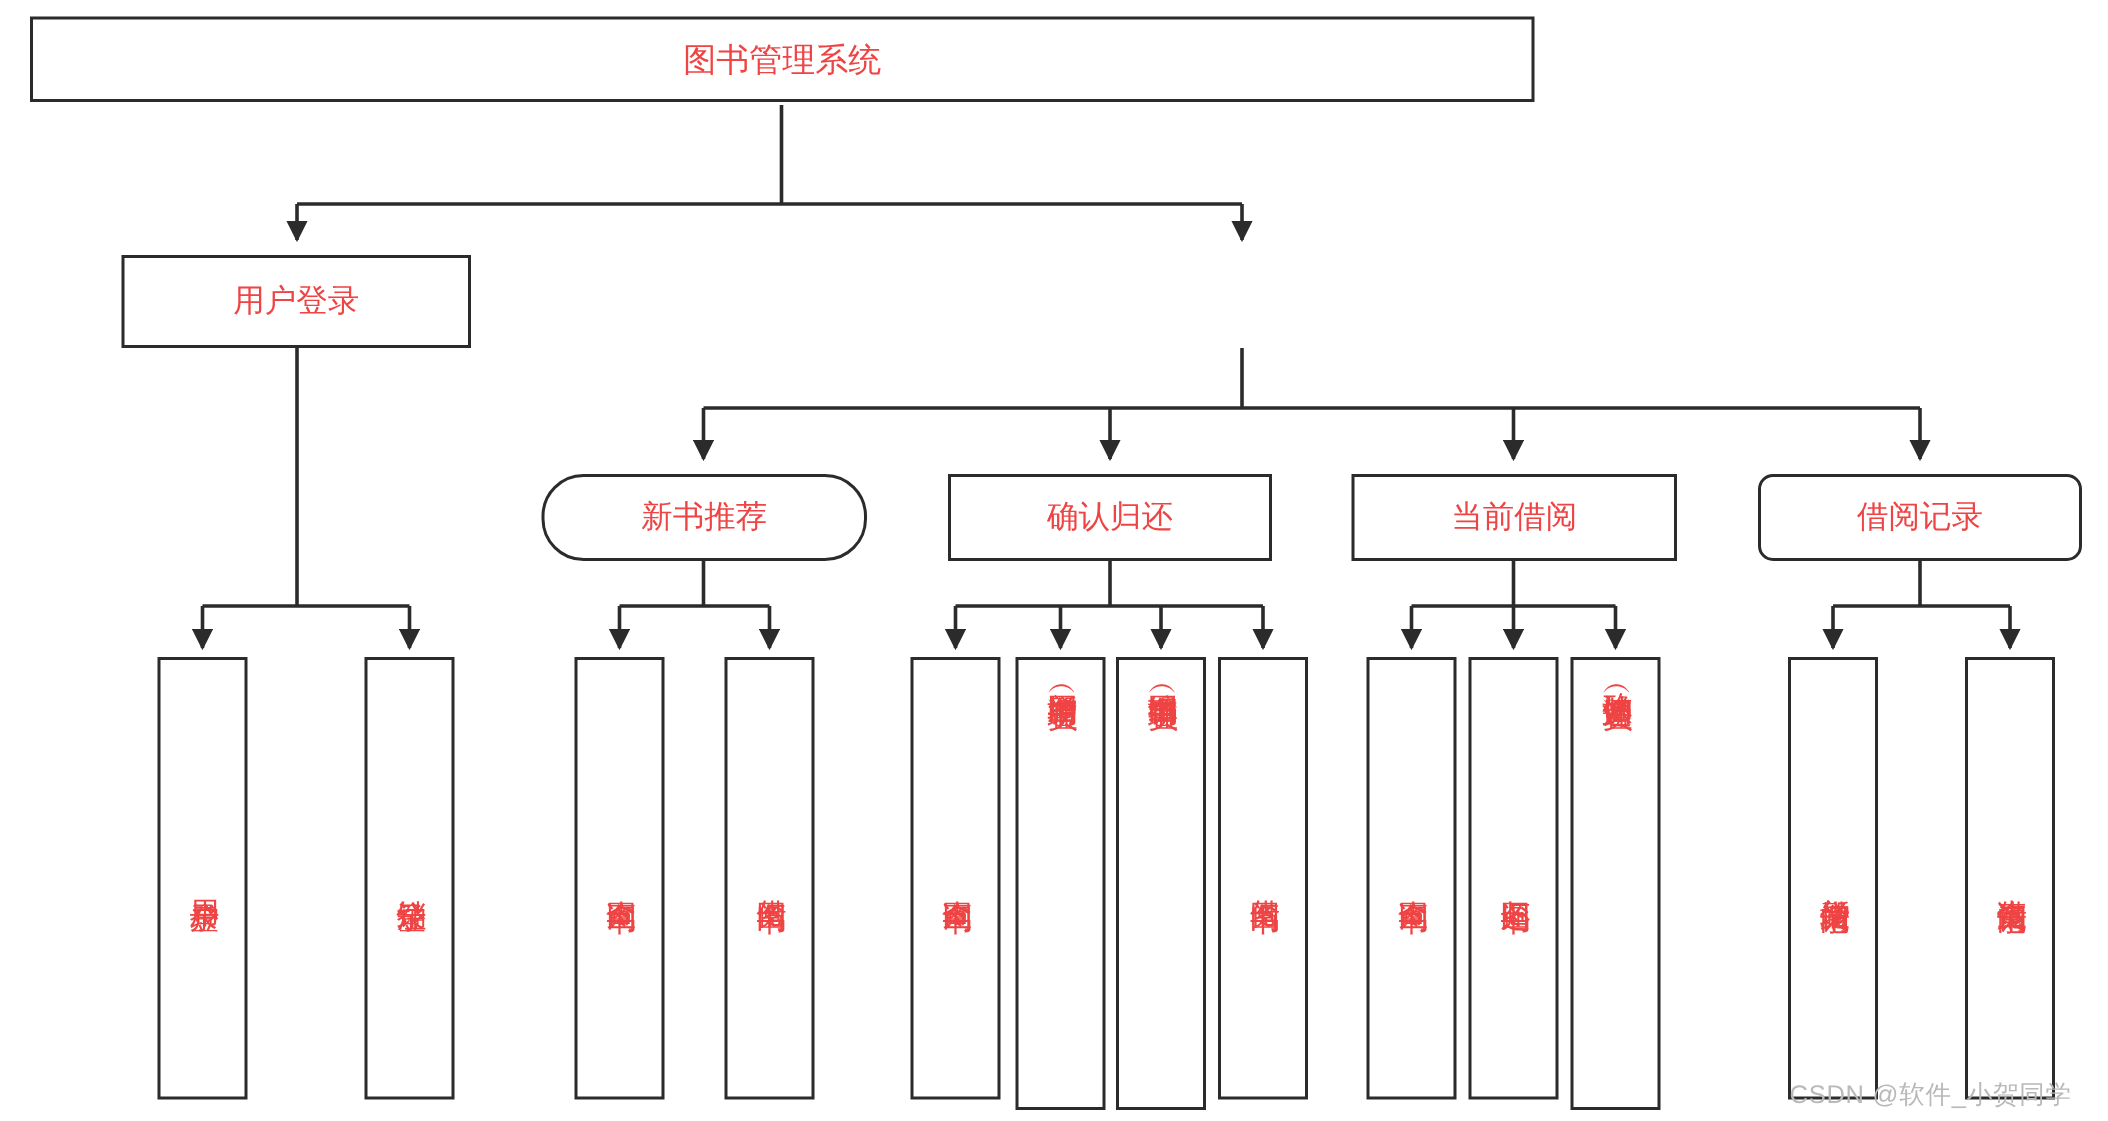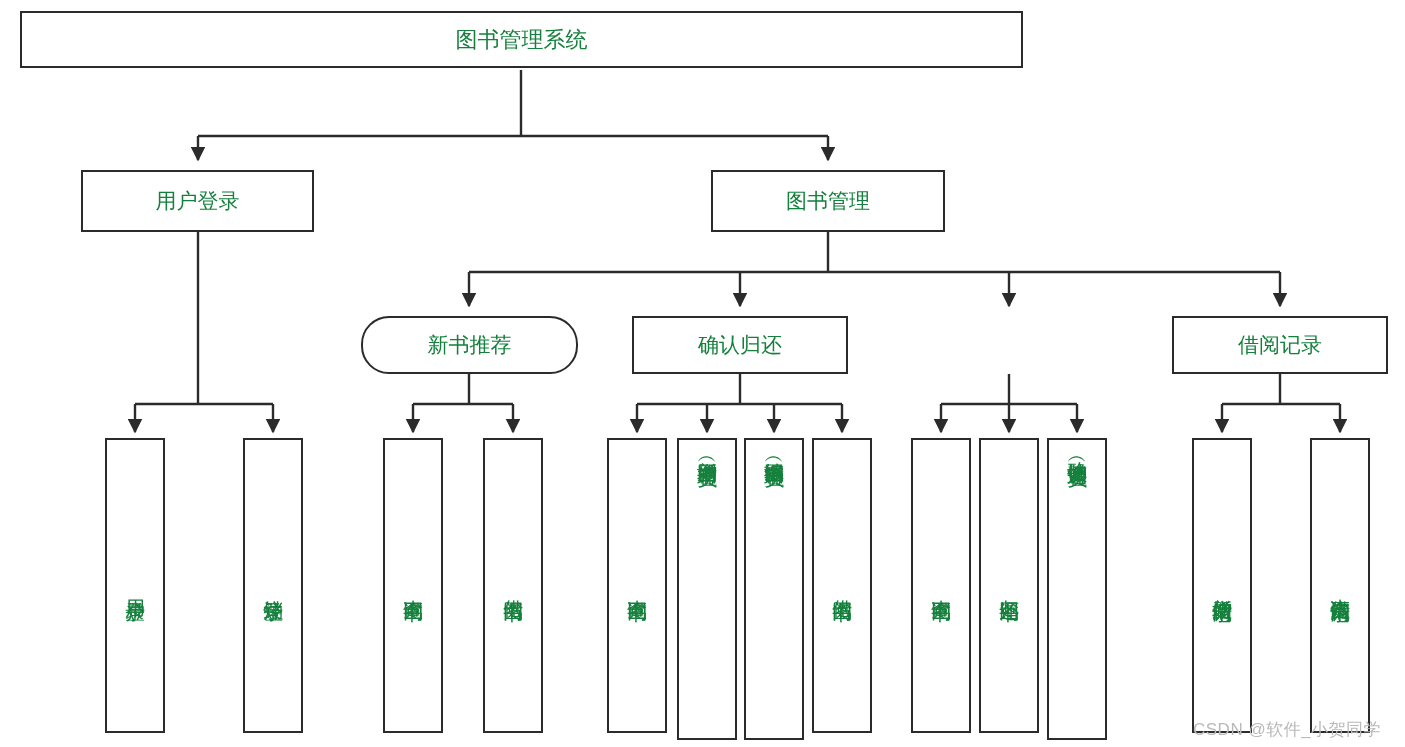--- a/index.html
+++ b/index.html
@@ -26,21 +26,21 @@
     pointer-events: none;
   }
   .node {
     position: absolute;
     box-sizing: border-box;
     border: 2px solid #2b2b2b;
     background: #ffffff;
     display: flex;
     align-items: center;
     justify-content: center;
-    color: #15803d;
+    color: #ef4444;
     z-index: 2;
   }
   .node .label {
     display: block;
     text-align: center;
     line-height: 1.15;
     white-space: nowrap;
   }
   
   .node.horiz .label {
@@ -132,34 +132,34 @@
   </svg>
 
   <div class="node root horiz" style="left:20px; top:11px; width:1003px; height:57px;">
     <span class="label">图书管理系统</span>
   </div>
 
   <div class="node horiz" style="left:81px; top:170px; width:233px; height:62px;">
     <span class="label">用户登录</span>
   </div>
 
-  <div class="node horiz" style="left:711px; top:170px; width:234px; height:62px;">
-    <span class="label">图书管理</span>
-  </div>
 
   <div class="node horiz" style="left:361px; top:316px; width:217px; height:58px;border-radius:28px;">
     <span class="label">新书推荐</span>
   </div>
 
   <div class="node horiz" style="left:632px; top:316px; width:216px; height:58px;">
     <span class="label">确认归还</span>
   </div>
 
-
-  <div class="node horiz" style="left:1172px; top:316px; width:216px; height:58px;">
+  <div class="node horiz" style="left:901px; top:316px; width:217px; height:58px;">
+    <span class="label">当前借阅</span>
+  </div>
+
+  <div class="node horiz" style="left:1172px; top:316px; width:216px; height:58px;border-radius:10px;">
     <span class="label">借阅记录</span>
   </div>
 
   <div class="node vert midalign" style="left:105px; top:438px; width:60px; height:295px;">
     <span class="label">用户登录</span>
   </div>
 
   <div class="node vert midalign" style="left:243px; top:438px; width:60px; height:295px;">
     <span class="label">注销登录</span>
   </div>

